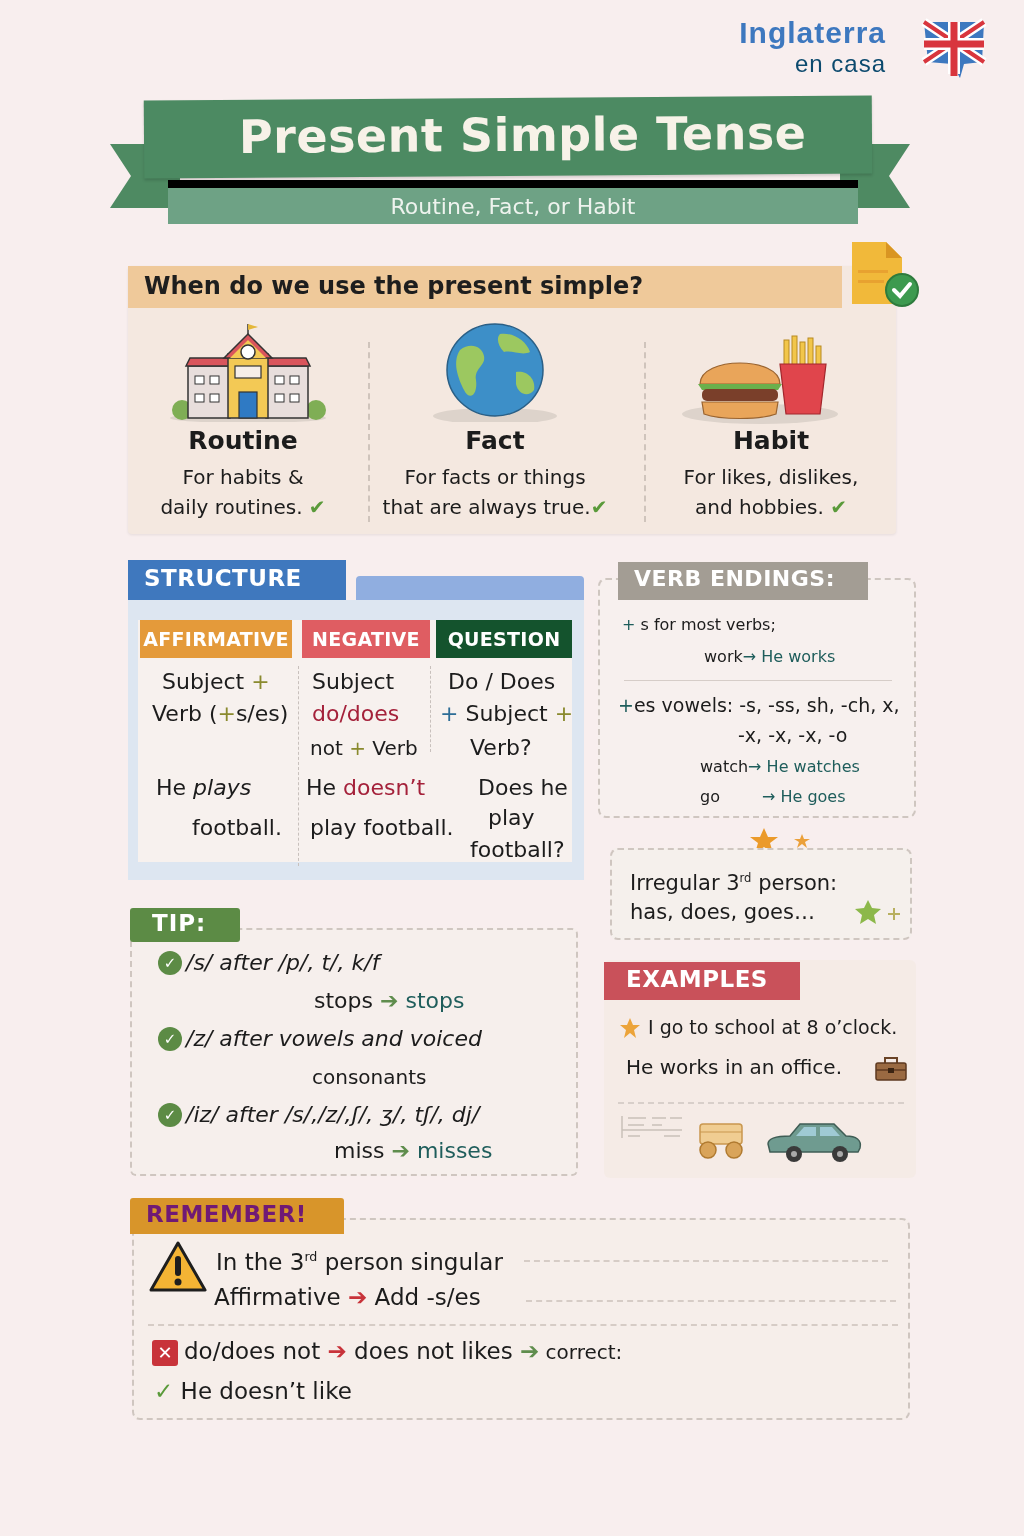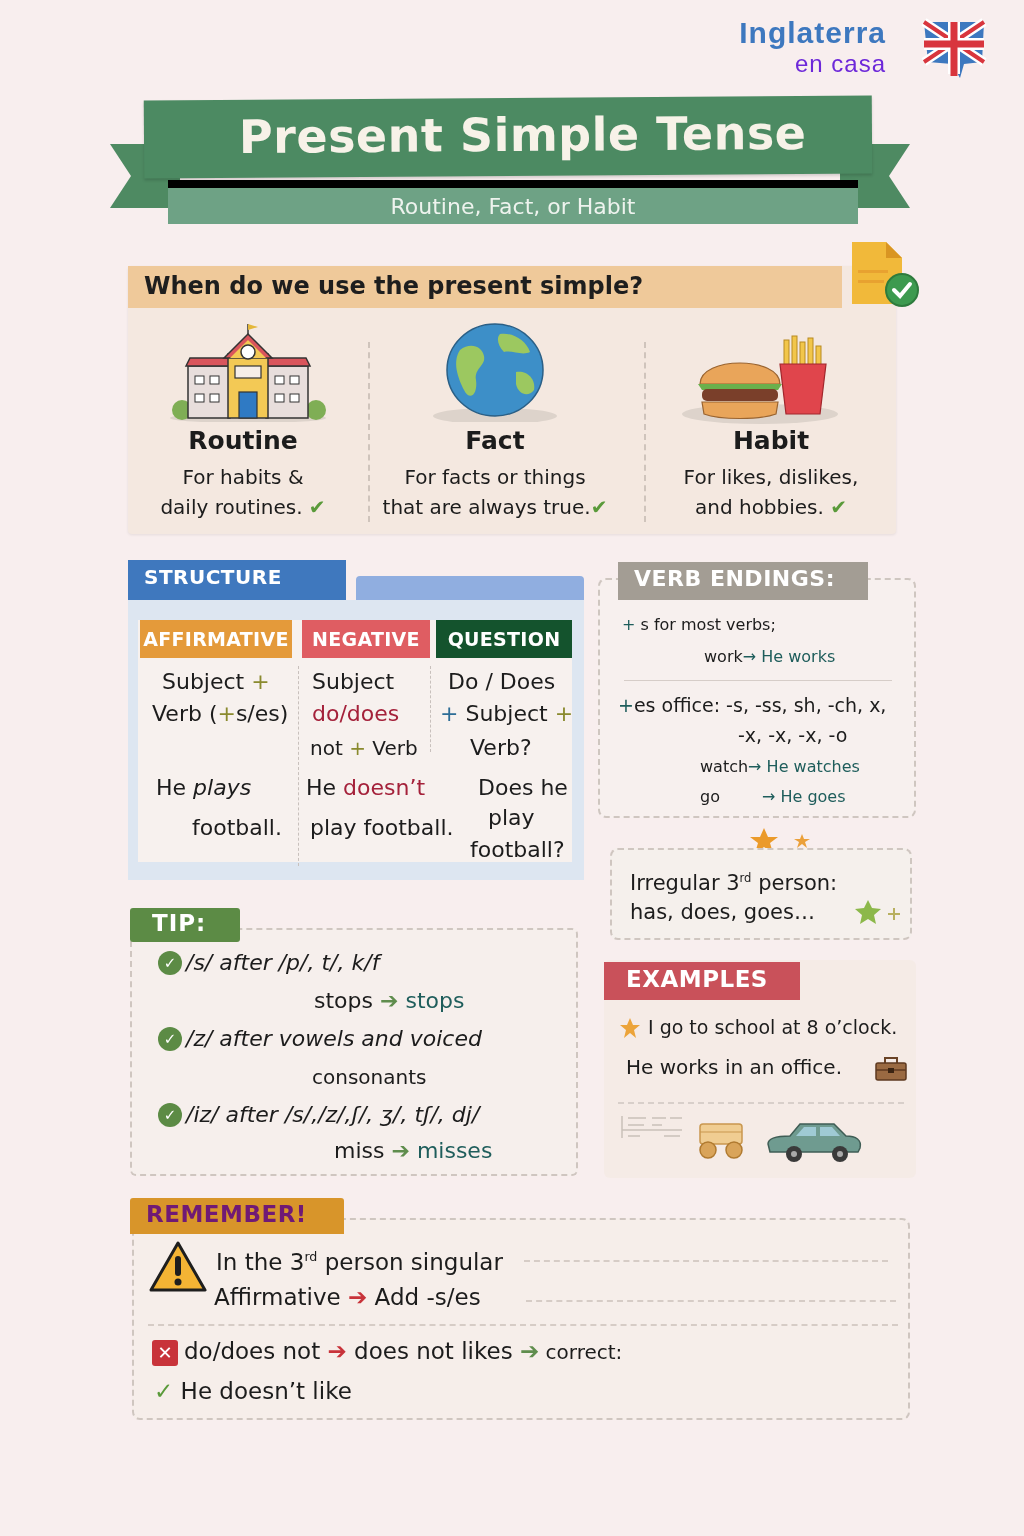--- a/index.html
+++ b/index.html
@@ -9,21 +9,21 @@
     font-family: "DejaVu Sans", sans-serif;
     color: #1c1c1c;
     position: relative;
     overflow: hidden;
   }
   .abs { position: absolute; }
 
   
   .logo { left: 748px; top: 14px; width: 250px; height: 70px; }
   .logo-text1 { position: absolute; right: 112px; top: 2px; font-size: 30px; font-weight: bold; color: #3d78bf; letter-spacing: 1px; font-family: "Liberation Sans", sans-serif; }
-  .logo-text2 { position: absolute; right: 112px; top: 36px; font-size: 24px; color: #6d28d9; letter-spacing: 1px; font-family: "Liberation Sans", sans-serif; }
+  .logo-text2 { position: absolute; right: 112px; top: 36px; font-size: 24px; color: #0c4a6e; letter-spacing: 1px; font-family: "Liberation Sans", sans-serif; }
   .logo-flag { position: absolute; right: 10px; top: 4px; width: 68px; height: 62px; }
 
   
   .banner { left: 110px; top: 92px; width: 800px; height: 140px; }
   .banner-main {
     position: absolute; left: 34px; top: 6px; width: 728px; height: 78px;
     background: #4c8a62; transform: rotate(-0.4deg);
     box-shadow: 0 2px 3px rgba(0,0,0,0.15);
   }
   .banner-title {
@@ -50,21 +50,21 @@
   .doc-icon { position: absolute; left: 718px; top: -26px; width: 76px; height: 68px; }
   .when-col { position: absolute; top: 48px; width: 250px; height: 210px; text-align: center; }
   .when-col .col-title { position: absolute; left: 0; right: 0; top: 112px; font-size: 25px; font-weight: bold; }
   .when-col .col-desc { position: absolute; left: 0; right: 0; top: 148px; font-size: 20px; line-height: 30px; }
   .check { color: #5a9a3a; font-weight: bold; }
   .vdash { position: absolute; top: 76px; height: 180px; border-left: 2px dashed #cfc4bc; }
 
   
   .structure { left: 128px; top: 560px; width: 458px; height: 320px; }
   .struct-tab { position: absolute; left: 0; top: 0; width: 218px; height: 40px; background: #3f78be; }
-  .struct-tab-label { position: absolute; left: 16px; top: 5px; font-size: 20px; font-weight: bold; color: #fff; letter-spacing: 0.5px; }
+  .struct-tab-label { position: absolute; left: 16px; top: 5px; font-size: 23px; font-weight: bold; color: #fff; letter-spacing: 0.5px; }
   .struct-bar { position: absolute; left: 228px; top: 16px; width: 228px; height: 26px; background: #90aee0; border-radius: 4px 4px 0 0; }
   .struct-body { position: absolute; left: 0; top: 40px; width: 456px; height: 280px; background: #dde6f1; }
   .struct-inner { position: absolute; left: 10px; top: 20px; width: 434px; height: 242px; background: #f7f1ee; }
   .col-head { position: absolute; top: 60px; height: 38px; color: #fff; font-size: 19px; font-weight: bold; letter-spacing: 0.3px; text-align: center; line-height: 38px; }
   .struct-cell { position: absolute; font-size: 22px; line-height: 32px; color: #1c1c1c; }
   .red-text { color: #a4213a; }
   .plus-o { color: #8a8a2e; }
   .plus-b { color: #2d6d96; }
 
   
@@ -250,21 +250,21 @@
   <div class="struct-cell" style="left:342px;top:274px;">football?</div>
 </div>
 
 <div class="abs verb">
   <div class="verb-tab">
     <div class="verb-tab-label">VERB ENDINGS:</div>
   </div>
   <div class="verb-line" style="left:22px;top:30px;"><span class="teal">+</span><span> s for most verbs;</span></div>
   <div class="verb-line" style="left:104px;top:62px;"><span>work</span><span class="teal">→</span><span class="teal"> He works</span></div>
   <div class="verb-hr"></div>
-  <div class="verb-line" style="left:18px;top:110px;font-size:19px;"><span class="teal">+</span><span>es office:  -s, -ss, sh, -ch, x,</span></div>
+  <div class="verb-line" style="left:18px;top:110px;font-size:19px;"><span class="teal">+</span><span>es vowels:  -s, -ss, sh, -ch, x,</span></div>
   <div class="verb-line" style="left:138px;top:140px;font-size:19px;">-x, -x, -x, -o</div>
   <div class="verb-line" style="left:100px;top:172px;"><span>watch</span><span class="teal">→</span><span class="teal"> He watches</span></div>
   <div class="verb-line" style="left:100px;top:202px;"><span>go</span><span class="teal" style="margin-left:42px;">→</span><span class="teal"> He goes</span></div>
 </div>
 
 <svg class="abs star" style="left:746px;top:826px;" width="70" height="30" viewBox="0 0 70 30">
   <path d="M18 2 L22 11 L32 11 L24 17 L27 27 L18 21 L9 27 L12 17 L4 11 L14 11 Z" fill="#eb9a2a"></path>
   <path d="M56 8 L58 13 L64 13 L59 16 L61 22 L56 18 L51 22 L53 16 L48 13 L54 13 Z" fill="#eba03a"></path>
 </svg>
 <div class="abs irregular">

